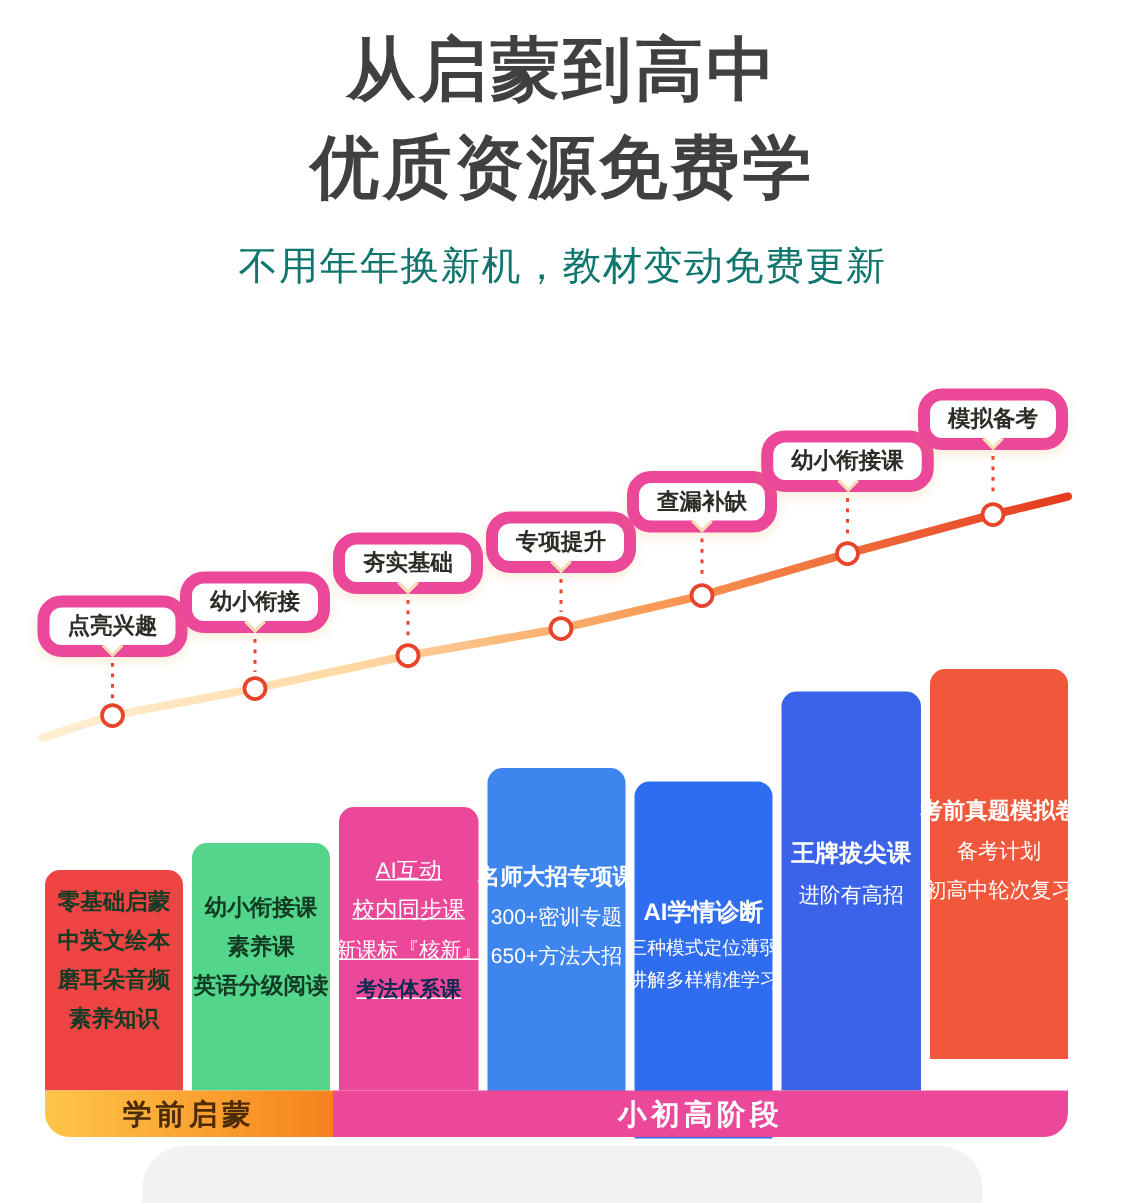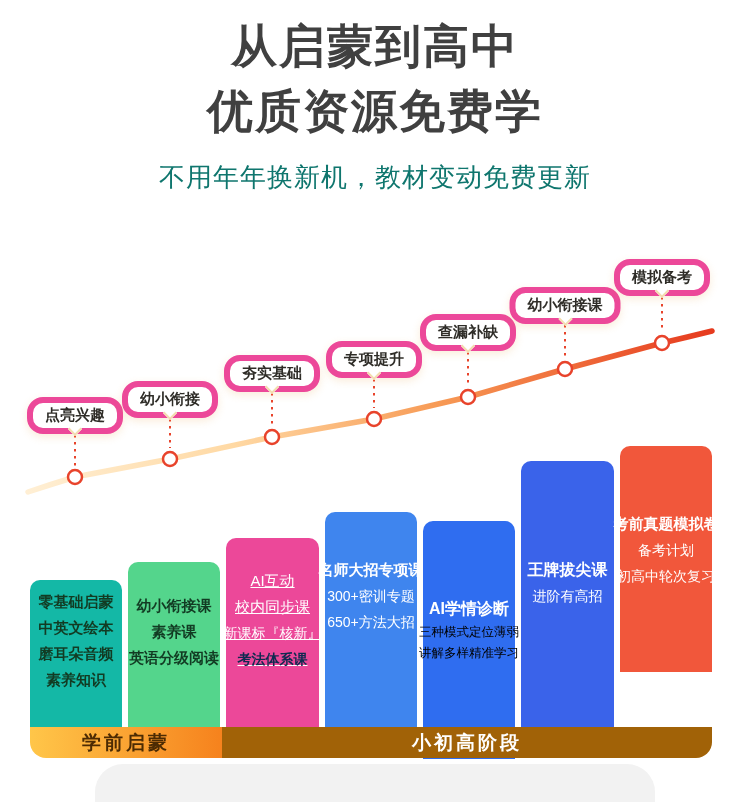--- a/index.html
+++ b/index.html
@@ -14,21 +14,21 @@
   }
   .subtitle{
     position:absolute;top:160px;left:0;right:0;text-align:center;
     font-size:26px;font-weight:500;color:#0f766e;letter-spacing:1px;
   }
   
   .curve-svg{position:absolute;left:0;top:0;width:750px;height:802px;z-index:1;}
   
   .bubble{
     position:absolute;transform:translateX(-50%);z-index:3;
-    background:#fff;border:6px solid #ec4899;border-radius:16px;
+    background:#fff;border:8px solid #ec4899;border-radius:16px;
     padding:3px 12px;font-size:15px;font-weight:700;color:#2e2c27;
     white-space:nowrap;box-shadow:0 3px 8px rgba(230,160,70,.20);
   }
   .bubble .tick{
     position:absolute;left:50%;bottom:-6px;width:8px;height:8px;background:#fff;
     border-right:2px solid #f3ddb0;border-bottom:2px solid #f3ddb0;
     transform:translateX(-50%) rotate(45deg);
   }
   .m0{left:75px;top:397px;}  .m1{left:170px;top:381px;}
   .m2{left:272px;top:355px;} .m3{left:374px;top:341px;}
@@ -36,29 +36,29 @@
   .m6{left:662px;top:259px;}
   
   .bar{
     position:absolute;z-index:2;border-radius:10px 10px 0 0;
     display:flex;flex-direction:column;align-items:center;justify-content:center;
     padding-bottom:26px;box-sizing:border-box;text-align:center;color:#fff;
   }
   .bar0{left:30px; top:580px;width:92px;height:147px;}
   .bar1{left:128px;top:562px;width:92px;height:165px;}
   .bar2{left:226px;top:538px;width:93px;height:189px;}
-  .bar3{left:325px;top:512px;width:92px;height:215px;padding-bottom:48px;}
+  .bar3{left:325px;top:512px;width:92px;height:246px;padding-bottom:48px;}
   .bar4{left:423px;top:489px;width:92px;height:238px;padding-bottom:20px;}
   .bar5{left:521px;top:461px;width:93px;height:266px;padding-bottom:22px;}
-  .bar6{left:620px;top:446px;width:92px;height:226px;padding-bottom:18px;}
+  .bar6{left:620px;top:446px;width:92px;height:260px;padding-bottom:18px;}
   .bar.green{color:#123b23;font-weight:600;}
   .ln{font-size:15px;line-height:26px;white-space:nowrap;}
   .ln.em{font-weight:800;font-size:16px;}
   .ln.sm{font-size:12.5px;line-height:21px;}
-  .ln.accent{color:#000000;}
+  .ln.accent{color:#ffffff;}
   .ln.dark{color:#0f2a50;font-weight:700;}
   
   .footer-left{
     position:absolute;left:30px;top:727px;width:192px;height:31px;z-index:2;
     background:linear-gradient(90deg,#ffc649,#f6821d);
     border-radius:0 0 0 16px;display:flex;align-items:center;justify-content:center;
     font-size:19px;font-weight:800;color:#4c2b03;letter-spacing:3px;
   }
   .footer-right{
     position:absolute;left:222px;top:727px;width:490px;height:31px;z-index:2;
@@ -113,21 +113,21 @@
   </svg>
 
   <div class="bubble m0"><span>点亮兴趣</span><i class="tick"></i></div>
   <div class="bubble m1"><span>幼小衔接</span><i class="tick"></i></div>
   <div class="bubble m2"><span>夯实基础</span><i class="tick"></i></div>
   <div class="bubble m3"><span>专项提升</span><i class="tick"></i></div>
   <div class="bubble m4"><span>查漏补缺</span><i class="tick"></i></div>
   <div class="bubble m5"><span>幼小衔接课</span><i class="tick"></i></div>
   <div class="bubble m6"><span>模拟备考</span><i class="tick"></i></div>
 
-  <div class="bar bar0 green" style="background: #14b8a6; align-items: center;">
+  <div class="bar bar0 green" style="background: #ef4444; align-items: center;">
     <div class="ln">零基础启蒙</div>
     <div class="ln">中英文绘本</div>
     <div class="ln">磨耳朵音频</div>
     <div class="ln">素养知识</div>
   </div>
   <div class="bar bar1 green" style="background: rgb(84, 213, 140);">
     <div class="ln">幼小衔接课</div>
     <div class="ln">素养课</div>
     <div class="ln">英语分级阅读</div>
   </div>
@@ -153,19 +153,19 @@
   </div>
   <div class="bar bar6" style="background: rgb(241, 87, 59);">
     <div class="ln em" style="font-size:15px">考前真题模拟卷</div>
     <div class="ln" style="font-size:14px">备考计划</div>
     <div class="ln" style="font-size:14px">初高中轮次复习</div>
   </div>
 
   <div class="footer-left">
     <span>学前启蒙</span>
   </div>
-  <div class="footer-right" style="background: #a16207;">
+  <div class="footer-right" style="background: #ec4899;">
     <span>小初高阶段</span>
   </div>
 
   <div class="next-card"></div>
 
 </div>
 
 </body></html>

